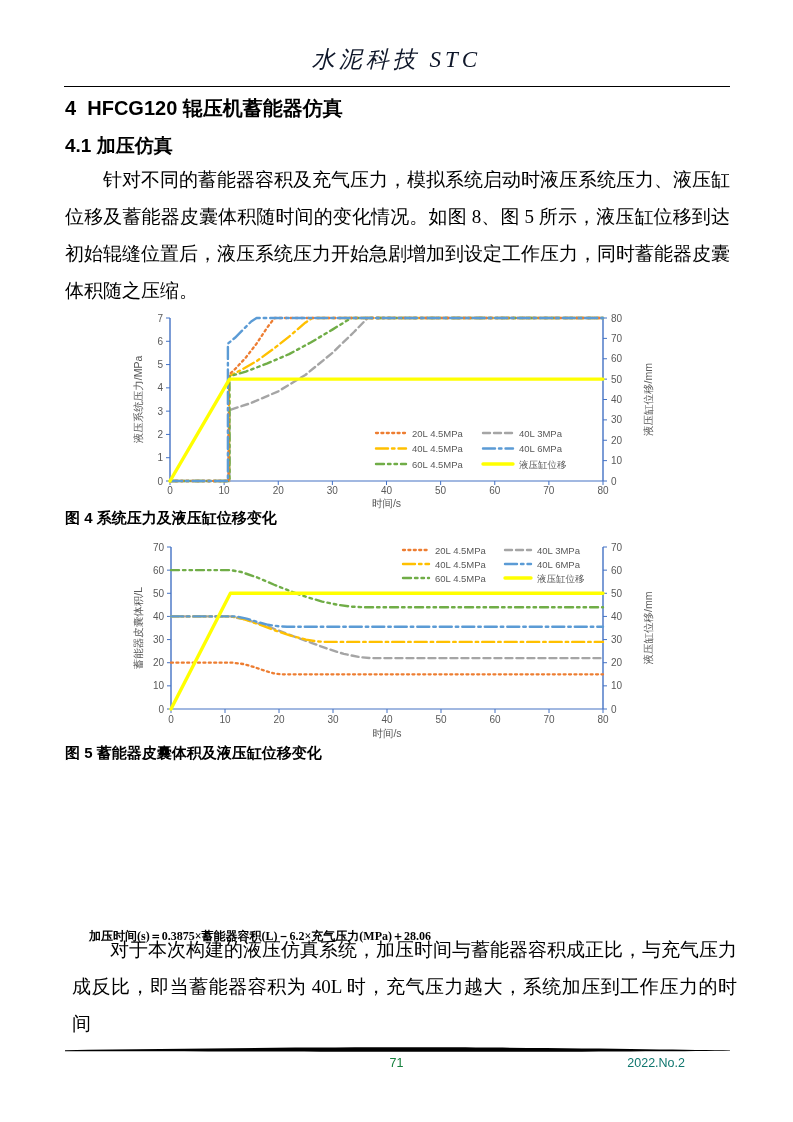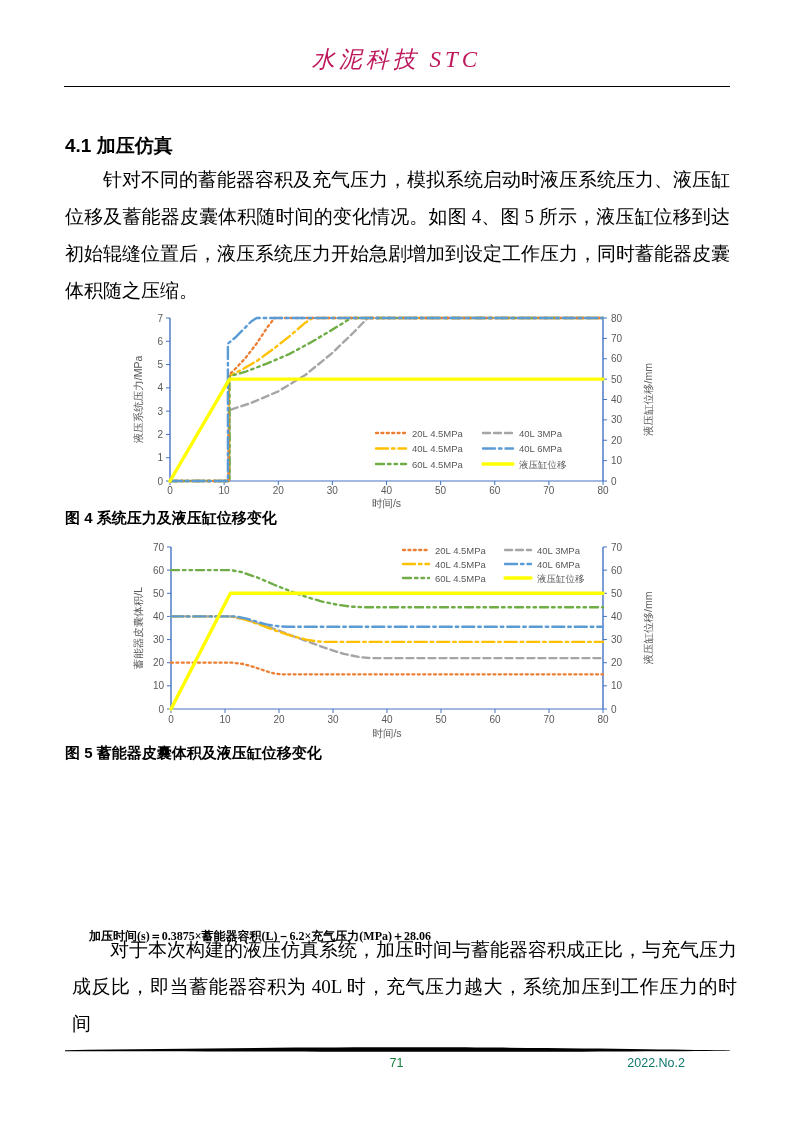--- a/index.html
+++ b/index.html
@@ -1,19 +1,19 @@
 <!DOCTYPE html>
 <html><head>
 <meta charset="utf-8">
 <style>
   html,body{margin:0;padding:0;background:#ffffff;}
   .page{position:relative;width:793px;height:1122px;background:#fff;overflow:hidden;
         font-family:"Liberation Serif","DejaVu Serif",serif;color:#111;}
   .journal-header{position:absolute;top:44px;left:0;width:793px;text-align:center;
-        font-size:23px;font-style:italic;letter-spacing:4px;color:#be185d;
+        font-size:23px;font-style:italic;letter-spacing:4px;color:#0f172a;
         font-family:"Liberation Serif","DejaVu Serif",serif;}
   .header-rule{position:absolute;top:86px;left:64px;width:666px;height:0;
         border-top:1.6px solid #000;}
   .h-sec{position:absolute;top:95px;left:65px;width:665px;margin:0;
         font-size:20px;font-weight:bold;
         font-family:"Liberation Sans","DejaVu Sans",sans-serif;color:#000;}
   .h-sub{position:absolute;top:133px;left:65px;width:665px;margin:0;
         font-size:19px;font-weight:bold;
         font-family:"Liberation Sans","DejaVu Sans",sans-serif;color:#000;}
   .body-p{position:absolute;left:65px;width:665px;margin:0;
@@ -41,23 +41,24 @@
         font-size:12.5px;font-family:"Liberation Sans","DejaVu Sans",sans-serif;color:#0f766e;}
 </style>
 </head>
 <body>
 
 <div class="page">
 
   <div class="journal-header">水泥科技 STC</div>
   <div class="header-rule"></div>
 
+  <h1 class="h-sec">4&nbsp;&nbsp;HFCG120 辊压机蓄能器仿真</h1>
   <h2 class="h-sub">4.1 加压仿真</h2>
 
-  <p class="body-p p1">针对不同的蓄能器容积及充气压力，模拟系统启动时液压系统压力、液压缸位移及蓄能器皮囊体积随时间的变化情况。如图 4、图 5 所示，液压缸位移到达初始辊缝位置后，液压系统压力开始急剧增加到设定工作压力，同时蓄能器皮囊体积随之压缩。</p>
+  <p class="body-p p1">针对不同的蓄能器容积及充气压力，模拟系统启动时液压系统压力、液压缸位移及蓄能器皮囊体积随时间的变化情况。如图 8、图 5 所示，液压缸位移到达初始辊缝位置后，液压系统压力开始急剧增加到设定工作压力，同时蓄能器皮囊体积随之压缩。</p>
 
   <svg id="chart0" class="chart" width="545" height="202">
       <line x1="40" y1="11" x2="40" y2="174" stroke="#4472C4" stroke-width="1.4"></line>
       <line x1="473" y1="11" x2="473" y2="174" stroke="#4472C4" stroke-width="1.4"></line>
       <line x1="40" y1="174" x2="473" y2="174" stroke="#4472C4" stroke-width="1.1"></line>
       <line x1="40" y1="174" x2="40" y2="178" stroke="#4472C4"></line>
       <text x="40" y="187" text-anchor="middle" class="tick">0</text>
       <line x1="94.125" y1="174" x2="94.125" y2="178" stroke="#4472C4"></line>
       <text x="94.125" y="187" text-anchor="middle" class="tick">10</text>
       <line x1="148.25" y1="174" x2="148.25" y2="178" stroke="#4472C4"></line>

